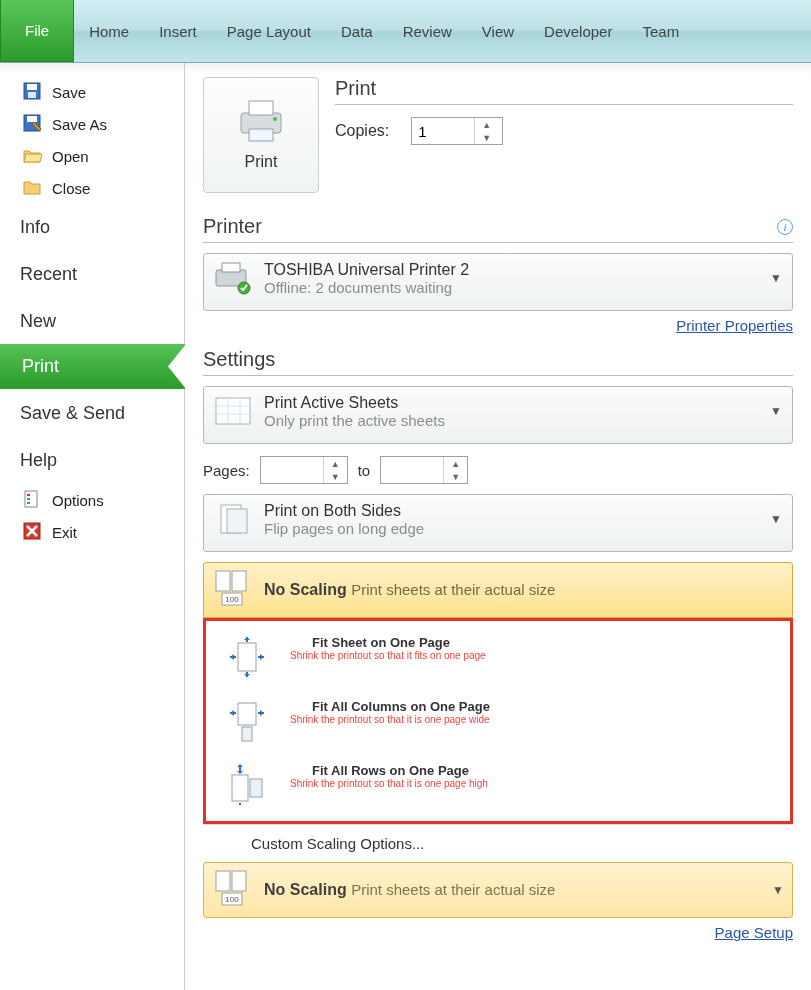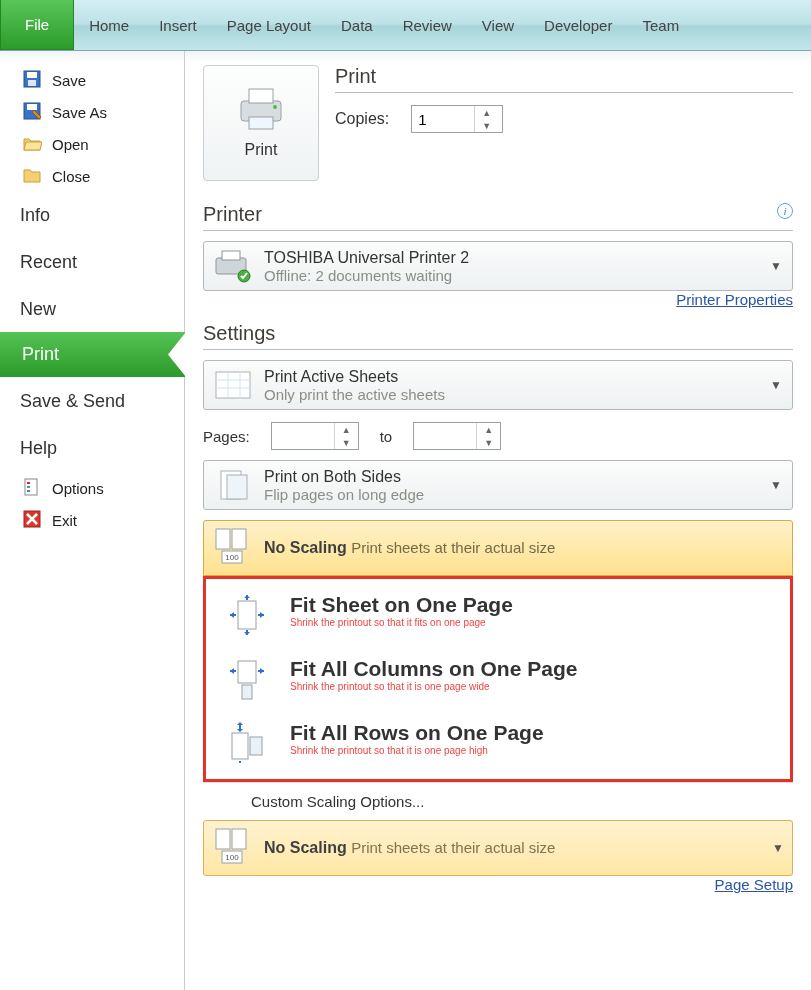--- a/index.html
+++ b/index.html
@@ -1,20 +1,20 @@
 <!DOCTYPE html>
 <html><head>
 <meta charset="utf-8">
 <style>
 * { margin: 0; padding: 0; box-sizing: border-box; font-family: "Segoe UI", Tahoma, Arial, sans-serif; }
 body { width: 811px; height: 990px; background: #fff; overflow: hidden; position: relative; }
 
 
 .ribbon {
-  height: 51px;
+  height: 63px;
   background: linear-gradient(#d2f0f4, #bce1e6 48%, #a8d4da 52%, #c2e6ea);
   border-bottom: 1px solid #7aa8ae;
   display: flex; align-items: stretch;
 }
 .ribbon .file-tab {
   background: linear-gradient(#59c559, #2b9c2b);
   color: #fff; font-size: 15px; font-weight: 400;
   padding: 0 24px; display: flex; align-items: center;
   border: 1px solid #248524; border-top: none;
 }
@@ -81,65 +81,65 @@
   background: #fff; display: flex; align-items: center;
 }
 .spinner input { border: none; width: 62px; padding: 2px 6px; font-size: 15px; outline: none; }
 .spinner .arrows { width: 24px; height: 100%; border-left: 1px solid #cfd3d6; display: flex; flex-direction: column; }
 .spinner .arrows span { flex: 1; font-size: 9px; color: #666; display: flex; align-items: center; justify-content: center; }
 
 .big-select {
   margin-top: 10px;
   border: 1px solid #b3b8bc; border-radius: 3px;
   background: linear-gradient(#fbfcfc,#eef1f2);
-  display: flex; align-items: center; padding: 6px 10px 6px 8px; gap: 10px; position: relative;
+  display: flex; align-items: center; padding: 6px 10px 14px 8px; gap: 10px; position: relative;
   cursor: default;
 }
 .big-select .txt { display: flex; flex-direction: column; }
 .big-select .title-line { font-size: 16px; color: #333; }
 .big-select .sub-line { font-size: 15px; color: #8a8f86; }
 .big-select .chev { margin-left: auto; color: #555; font-size: 12px; }
 .big-select .thumb { width: 42px; height: 36px; display: flex; align-items: center; justify-content: center; }
 
-.printer-head-row{display:flex;justify-content:space-between;margin-top:22px;}
-.link { color: #2a55a4; text-decoration: underline; text-align: right; display: block; font-size: 15px; }
+.printer-head-row{display:flex;align-items:center;justify-content:space-between;margin-top:22px;}
+.link { color: #2a55a4; text-decoration: underline; text-align: right; display: block; font-size: 15px; margin-top: 6px; }
 
 
 .scaling-wrap { margin-top: 10px; }
 .scaling-curr {
   border: 1px solid #d8a945; border-radius: 3px 3px 0 0;
   background: linear-gradient(#fff1c8,#ffe28f);
   display: flex; align-items: center; padding: 6px 8px; gap: 10px;
 }
 .scaling-curr .title-line { font-size: 16px; font-weight: 700; color: #3f3f3f; }
 .scaling-curr .sub-line  { font-size: 15px; color: #746a48; }
 .scaling-options {
   border: 3px solid #e33227; border-top: 3px solid #e33227;
   background: #fff; padding: 4px 0;
 }
 .scale-opt { display: flex; align-items: flex-start; padding: 10px 14px; gap: 16px; }
 .scale-opt .ot { flex:1; }
-.scale-opt .ot .title-line { font-size: 21px; font-weight: 700; color: #333; }
+.scale-opt .ot .title-line { font-size: 13px; font-weight: 700; color: #333; margin-left: 22px; }
 .scale-opt .ot .sub-line { font-size: 10px; color: #ef4444; }
 .scale-opt .thumb { width: 54px; height: 44px; display:flex; align-items:center; justify-content:center; }
 .custom-opt { border-top: 1px solid #dcdfe2; padding: 10px 18px 10px 48px; font-size: 15px; color: #333; }
 
 .scaling-dup {
   border: 1px solid #e0b050; border-radius: 3px;
   background: linear-gradient(#fff2cf,#ffe7a6);
   display: flex; align-items: center; padding: 6px 8px; gap: 10px; margin-top: 0;
   position:relative;
 }
 .scaling-dup .title-line { font-size: 16px; font-weight: 700; color: #3f3f3f; }
 .scaling-dup .sub-line   { font-size: 15px; color: #7e7452; }
 .scaling-dup .chev { margin-left:auto; color:#555; font-size:12px; }
 
 .info-badge{width:16px;height:16px;border:1px solid #5aa3ea;border-radius:50%;color:#3b82d6;font-size:11px;display:flex;align-items:center;justify-content:center;font-style:italic;font-family:serif;}
 
-.pages-row{display:flex;align-items:center;gap:21px;margin-top:12px;font-size:15px;color:#333;}
+.pages-row{display:flex;align-items:center;gap:10px;margin-top:12px;font-size:15px;color:#333;}
 .pages-row .spinner{width:88px;}
 </style>
 </head>
 <body>
 
 <div class="ribbon">
   <div class="file-tab">
       <span>File</span>
     </div>
   <div class="tab">

